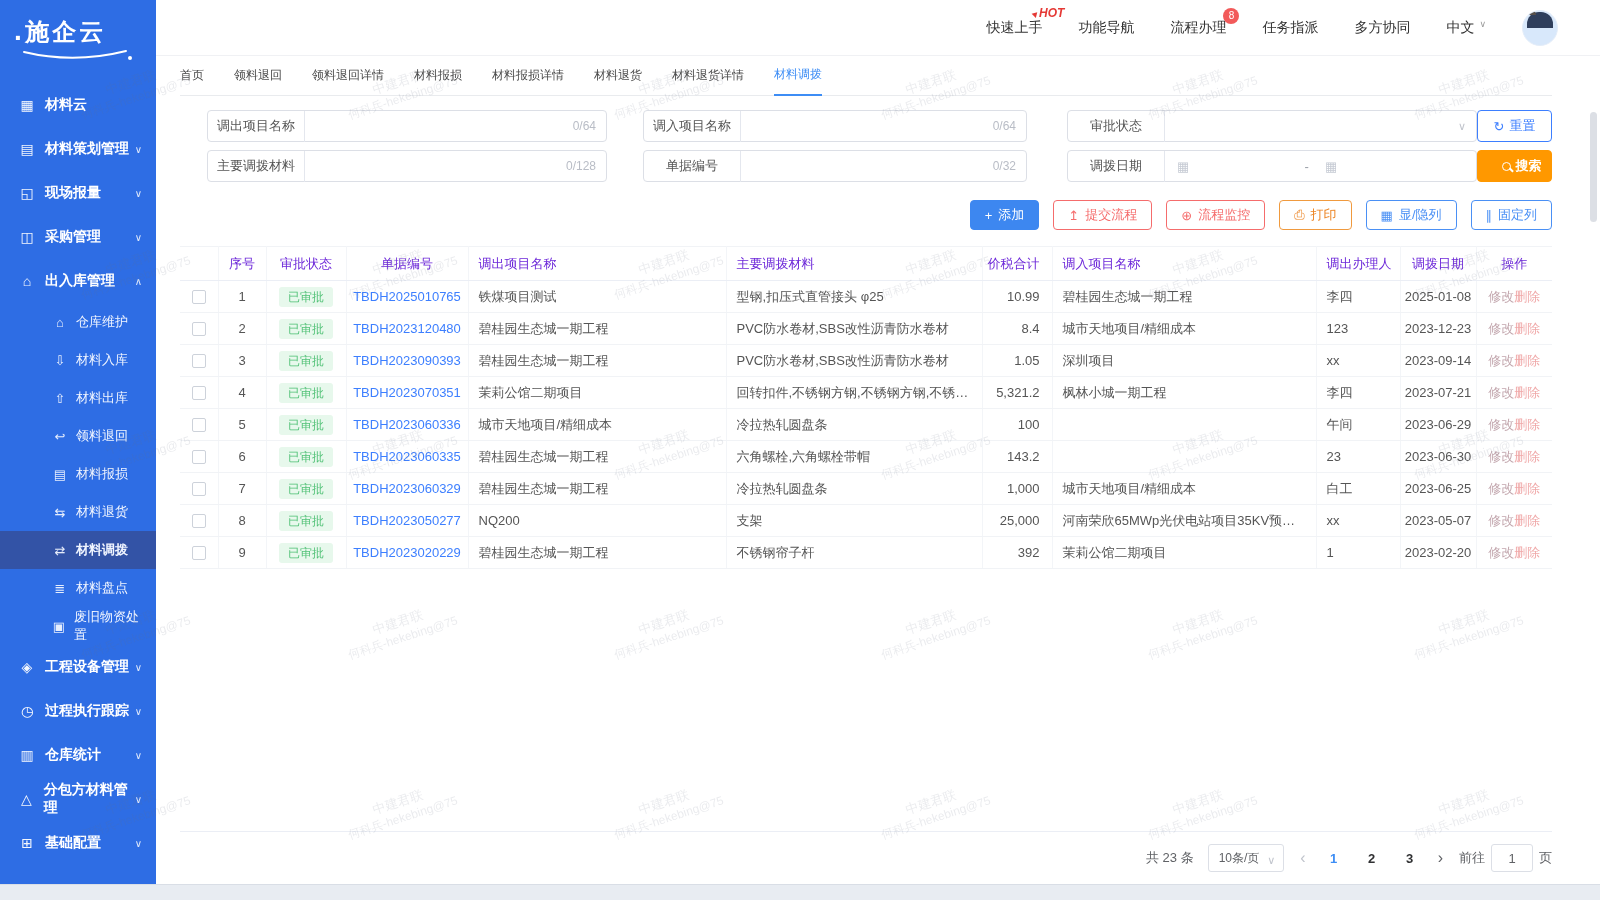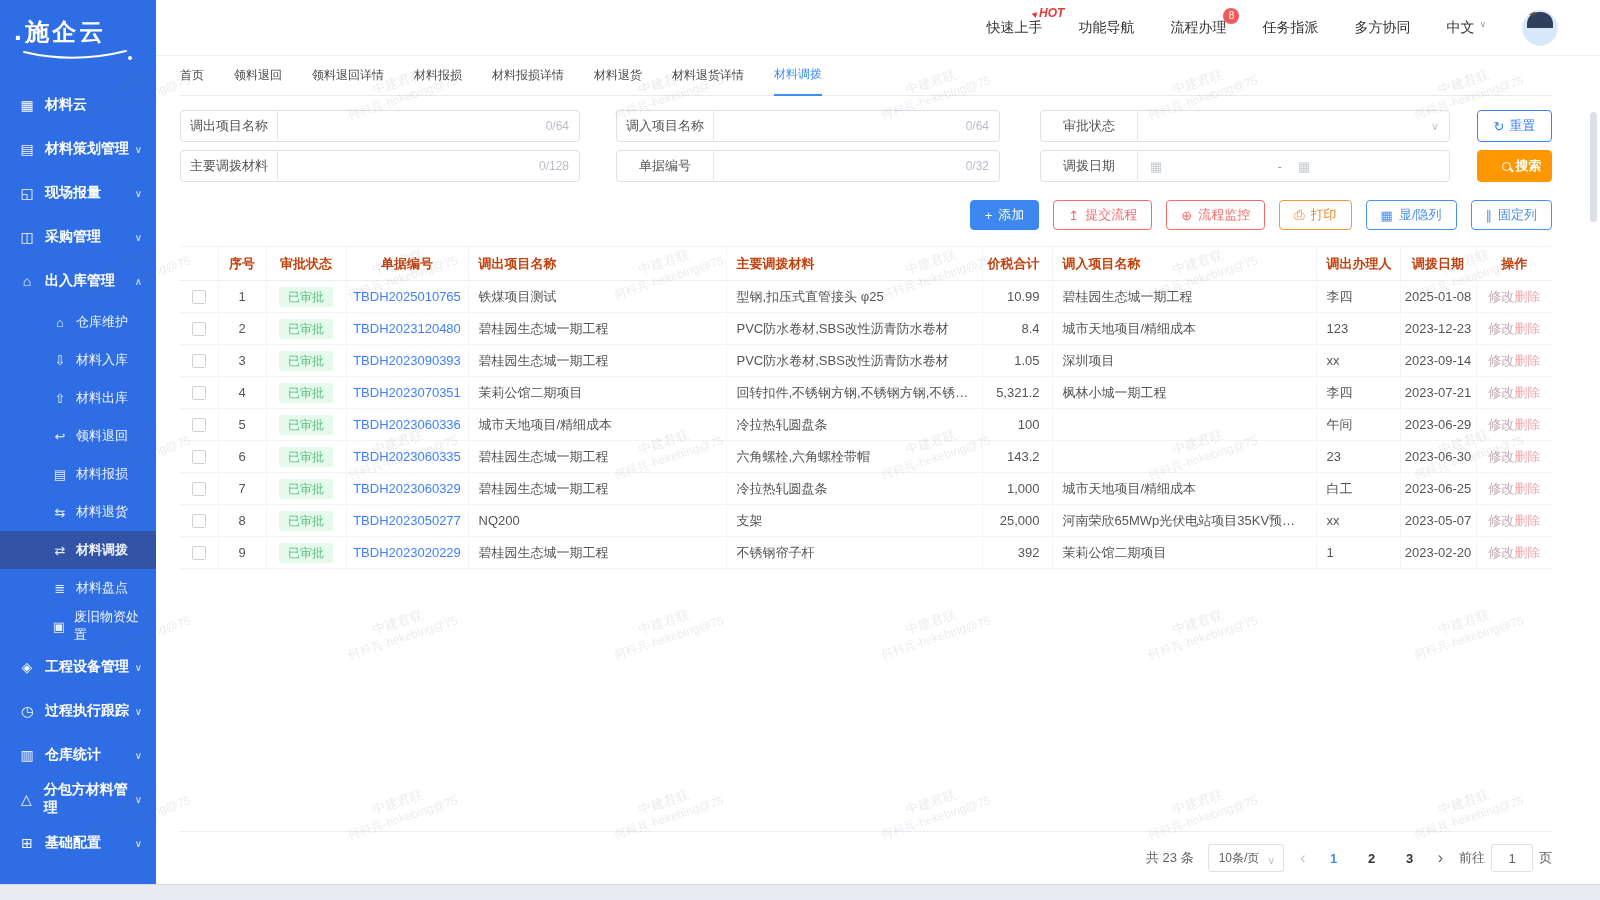--- a/index.html
+++ b/index.html
@@ -35,21 +35,21 @@
   .avatar .head{width:13px;height:13px;border-radius:50%;background:#f2c99e;margin:7px auto 0;position:relative;}
   .avatar .head::before{content:"";position:absolute;top:-2px;left:0;width:13px;height:6px;border-radius:6px 6px 0 0;background:#57504a;}
   .avatar .body{width:26px;height:16px;border-radius:12px 12px 0 0;background:#2f3f5c;margin:1px auto 0;}
 
   
   .tabbar{height:40px;flex:0 0 40px;display:flex;align-items:flex-end;gap:30px;margin:0 48px 0 24px;border-bottom:1px solid #e9ebee;}
   .tab{padding-bottom:11px;font-size:12px;color:#4a4a4a;cursor:pointer;white-space:nowrap;}
   .tab.active{color:#3d8df5;border-bottom:2px solid #3d8df5;margin-bottom:-1px;}
 
   
-  .content{flex:1;display:flex;flex-direction:column;margin:0 48px 0 24px;min-height:0;}
+  .content{flex:1;display:flex;flex-direction:column;margin:0 48px 0 24px;min-height:0;align-items:flex-end;}
   .filters{margin-top:14px;display:flex;flex-direction:column;gap:8px;}
   .f-row{display:flex;align-items:center;}
   .fbox{display:flex;align-items:center;height:32px;border:1px solid #dcdfe6;border-radius:4px;background:#fff;}
   .fbox .fl-label{width:96px;text-align:center;font-size:13px;color:#555;flex-shrink:0;}
   .fbox .fl-div{width:1px;height:31px;background:#e4e7ee;flex-shrink:0;}
   .fbox input{border:none;outline:none;flex:1;height:100%;padding:0 10px;font-size:13px;min-width:0;background:transparent;}
   .fl-counter{color:#b9bdc6;font-size:12px;padding-right:10px;}
   .w1{width:400px;}
   .w2{width:384px;margin-left:36px;}
   .w3{width:410px;margin-left:40px;}
@@ -69,21 +69,21 @@
   .btn{height:30px;padding:0 14px;border-radius:4px;font-size:13px;display:inline-flex;align-items:center;gap:6px;border:1px solid transparent;background:#fff;cursor:pointer;white-space:nowrap;}
   .btn .bi{font-size:13px;}
   .btn-add{background:#3d87f0;border-color:#3d87f0;color:#fff;}
   .btn-danger{border-color:#f56c6c;color:#f56c6c;}
   .btn-warn{border-color:#f09a3e;color:#ec8423;}
   .btn-blue{border-color:#4a90f5;color:#4a90f5;}
 
   
   .table-zone{flex:1;margin-top:16px;border-bottom:1px solid #ebeef5;min-height:0;overflow:hidden;}
   table{width:100%;border-collapse:collapse;table-layout:fixed;}
-  th{height:34px;color:#c2410c;font-weight:700;font-size:13px;border-top:1px solid #f1f3f6;border-bottom:1px solid #ebeef5;border-right:1px solid #f3f5f8;text-align:center;white-space:nowrap;}
+  th{height:34px;color:#6d28d9;font-weight:400;font-size:13px;border-top:1px solid #f1f3f6;border-bottom:1px solid #ebeef5;border-right:1px solid #f3f5f8;text-align:center;white-space:nowrap;}
   th:last-child{border-right:none;}
   td{height:32px;font-size:13px;color:#555;border-bottom:1px solid #f1f3f6;border-right:1px solid #f3f5f8;text-align:center;white-space:nowrap;}
   td:last-child{border-right:none;}
   .ell{overflow:hidden;text-overflow:ellipsis;}
   th.tl,td.tl{text-align:left;padding-left:10px;padding-right:8px;}
   th.tr,td.tr{text-align:right;padding-right:12px;}
   .cb{width:14px;height:14px;border:1px solid #cdd2da;border-radius:2px;display:inline-block;background:#fff;vertical-align:middle;cursor:pointer;}
   .badge{display:inline-block;padding:3px 9px;border-radius:3px;font-size:12px;line-height:14px;}
   .badge.ok{background:#e7f8ec;color:#53c278;}
   .badge.no{background:#fdeaea;color:#f07070;}

